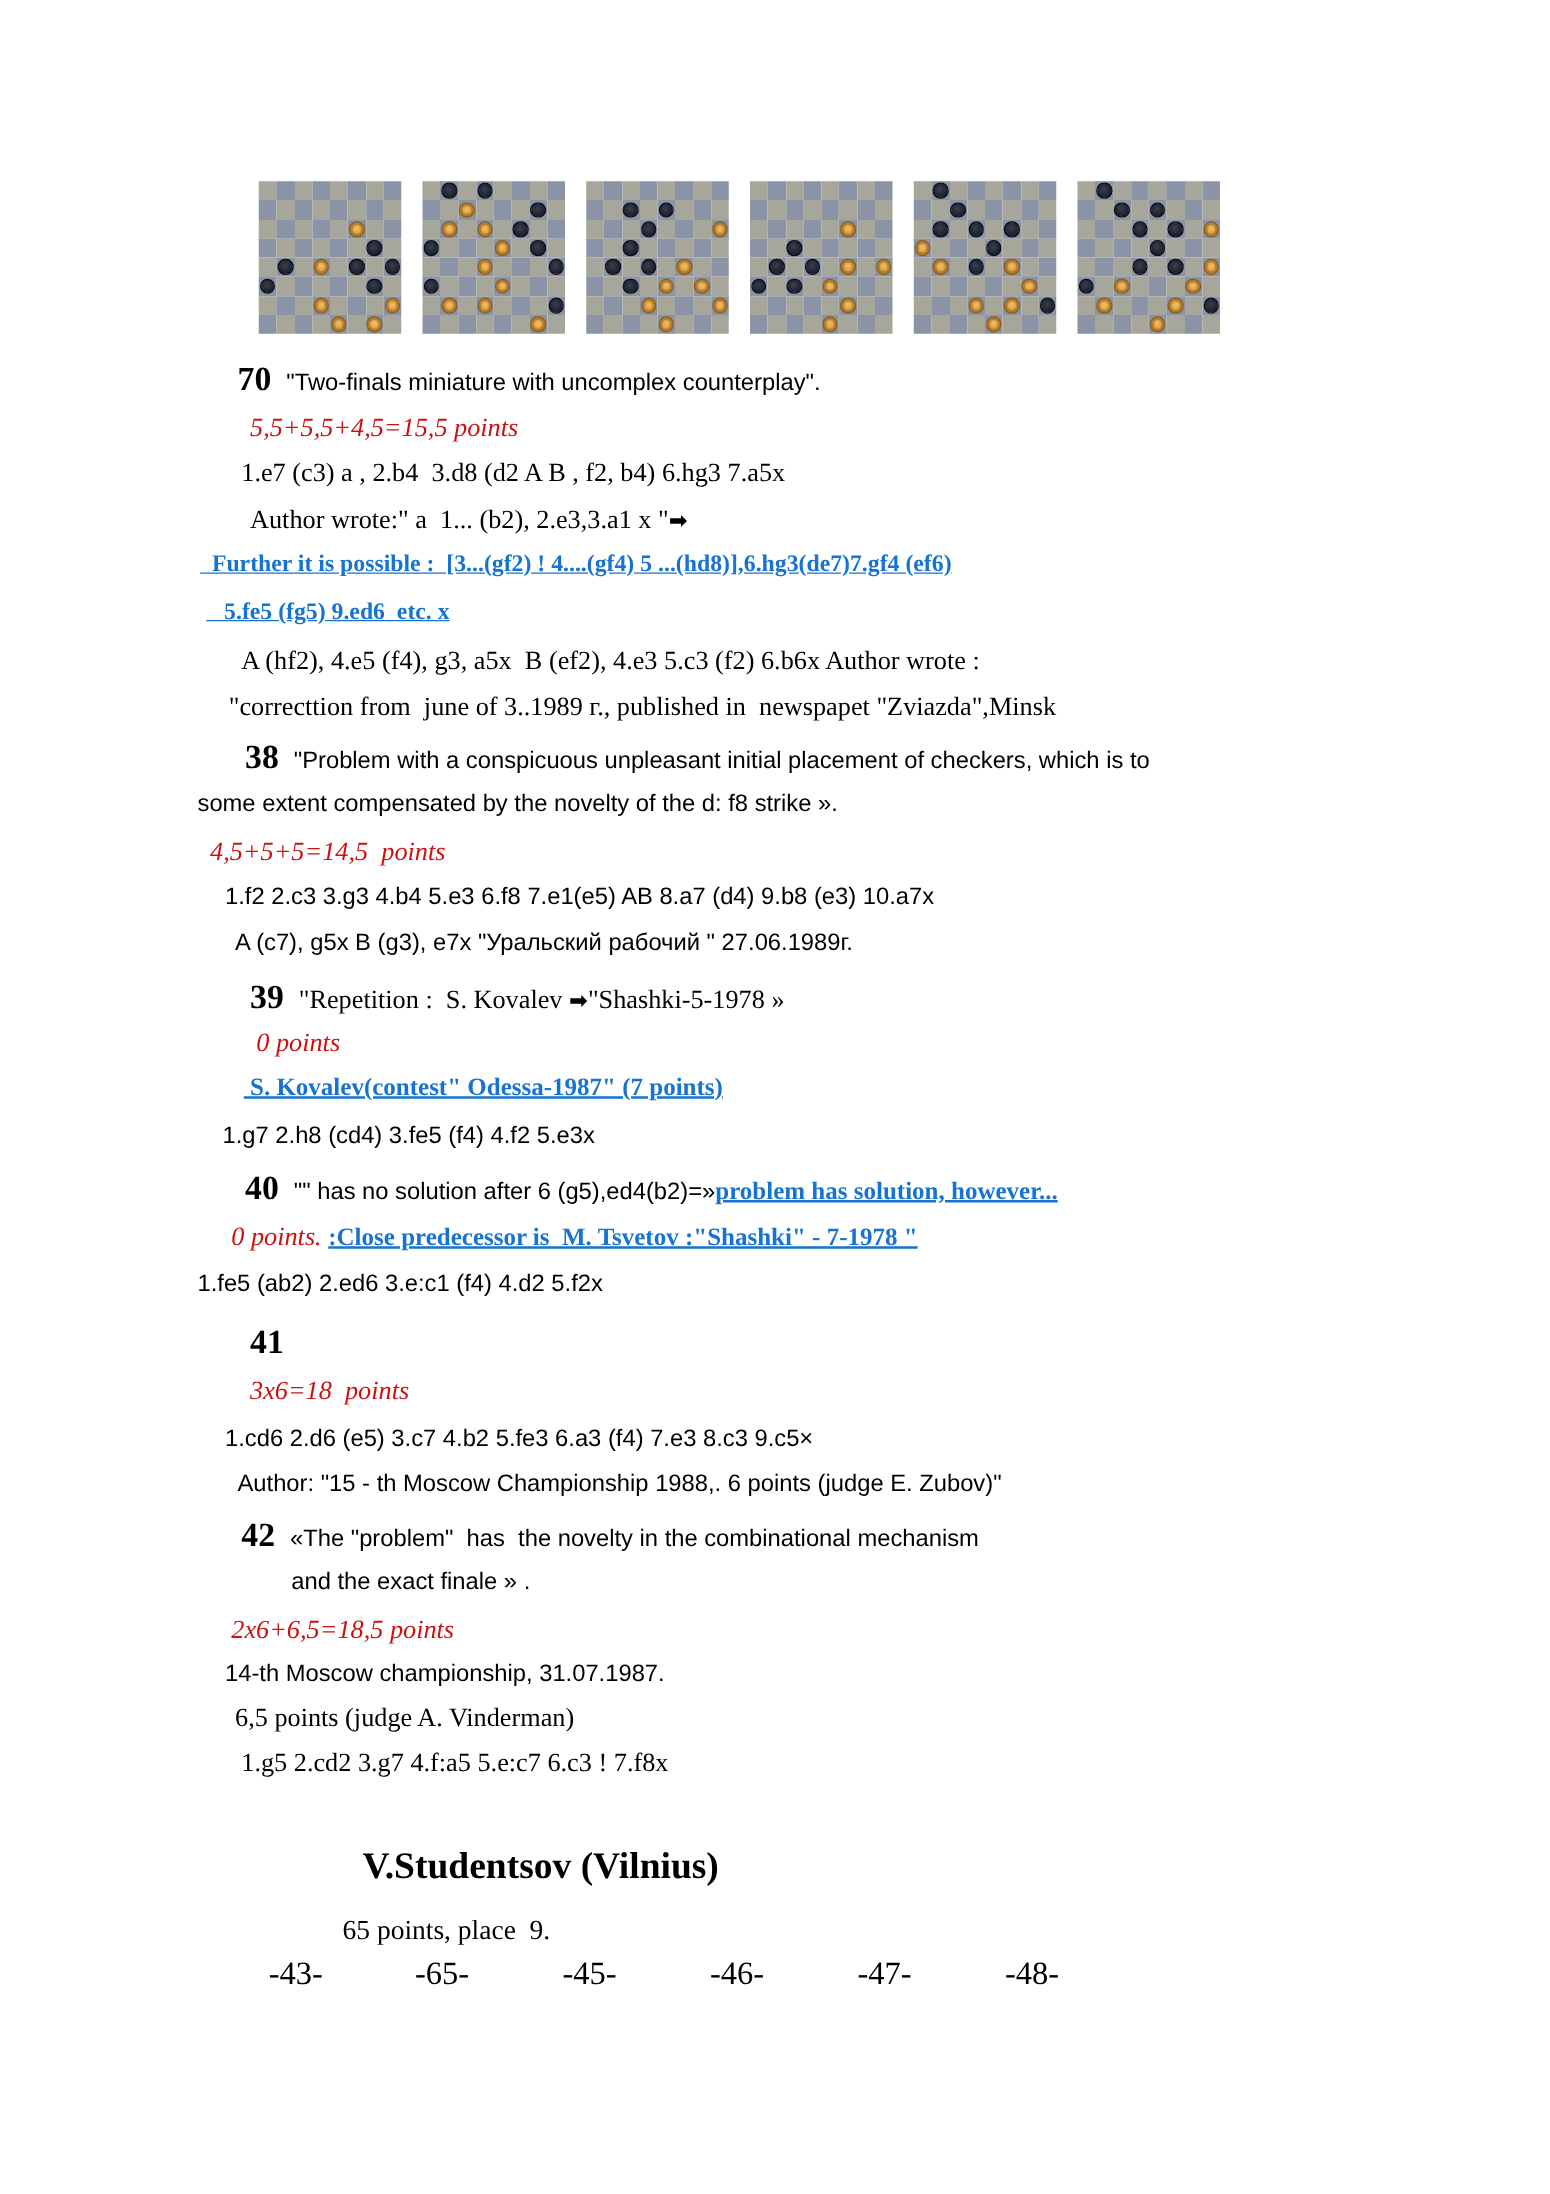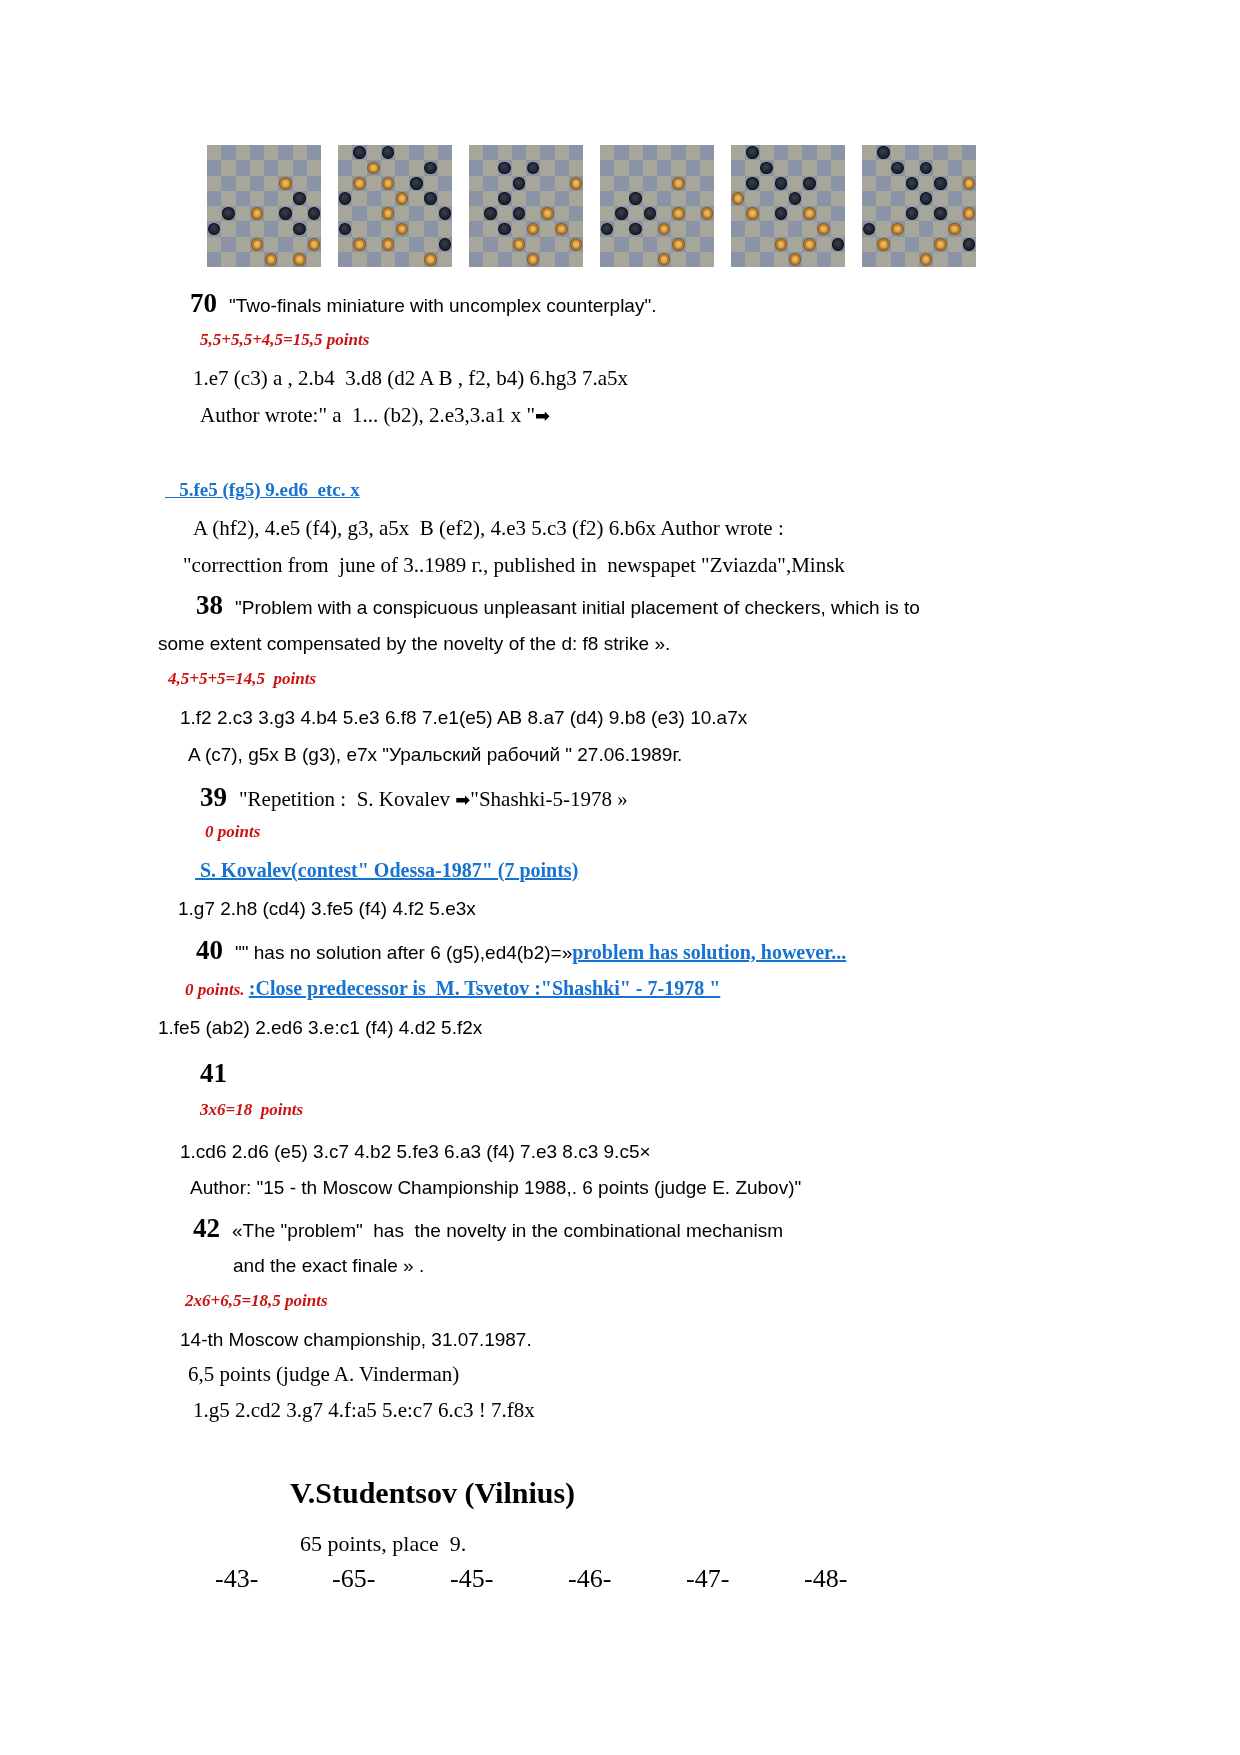--- a/index.html
+++ b/index.html
@@ -13,21 +13,21 @@
   .sq.dark{background:var(--sq-dark,#8b93a6);}
   .piece{position:absolute;width:11%;height:10.4%;border-radius:50%;box-sizing:border-box;}
   .pb{background:radial-gradient(circle at 45% 40%, #39404f 0%, #252a37 45%, #15181f 100%);border:1px solid #0c0e13;}
   .pw{background:radial-gradient(circle at 50% 45%, #f0c06a 0%, #d89b42 52%, #b67a23 100%);border:1px solid #8a5c18;
       box-shadow:inset 0 0 0 2px rgba(146,95,26,.5);}
   .line{position:absolute;white-space:pre;line-height:1.15;}
   .serif{font-family:"Liberation Serif", serif;font-size:21px;}
   .sans{font-family:"Liberation Sans", sans-serif;font-size:19px;}
   .num{font-family:"Liberation Serif", serif;font-weight:bold;font-size:27px;}
   .gap{display:inline-block;width:12px;}
-  .red{color:var(--red,#cc1111);font-family:"Liberation Serif", serif;font-weight:bold;font-style:italic;font-size:17px;}
+  .red{color:var(--red,#cc1111);font-family:"Liberation Serif", serif;font-weight:normal;font-style:italic;font-size:21px;}
   .blue{color:var(--blue,#1673d2);font-family:"Liberation Serif", serif;font-weight:bold;font-size:19px;
         text-decoration:underline;}
   .blue.b20{font-size:20px;}
   .arrow{font-family:"DejaVu Sans", sans-serif;font-size:18px;font-weight:bold;}
   .heading{font-family:"Liberation Serif", serif;font-weight:bold;font-size:30px;}
   .sub{font-family:"Liberation Serif", serif;font-size:22px;}
   .pagenum{position:absolute;font-family:"Liberation Serif", serif;font-size:26px;}
 </style>
 </head>
 <body>
@@ -517,20 +517,21 @@
         <div class="piece pw" style="left: 63.25%; top: 76.1%;"></div>
         <div class="piece pb" style="left: 88.25%; top: 76.1%;"></div>
         <div class="piece pw" style="left: 50.75%; top: 88.6%;"></div>
       </div>
   </div>
 
   <div class="line" style="top:288px;left:190px"><span class="num">70</span><span class="gap"></span><span class="sans">"Two-finals miniature with uncomplex counterplay".</span></div>
   <div class="line red" style="top:330px;left:200px">5,5+5,5+4,5=15,5 points</div>
   <div class="line serif" style="top:366px;left:193px">1.e7 (c3) a , 2.b4  3.d8 (d2 A B , f2, b4) 6.hg3 7.a5x</div>
   <div class="line" style="top:403px;left:200px"><span class="serif">Author wrote:" a  1... (b2), 2.e3,3.a1 x "</span><span class="arrow">➡</span></div>
+  <div class="line blue" style="top:441px;left:160px">  Further it is possible :  [3...(gf2) ! 4....(gf4) 5 ...(hd8)],6.hg3(de7)7.gf4 (ef6)</div>
   <div class="line blue" style="top:479px;left:165px">   5.fe5 (fg5) 9.ed6  etc. x</div>
   <div class="line serif" style="top:516px;left:193px">A (hf2), 4.e5 (f4), g3, a5x  B (ef2), 4.e3 5.c3 (f2) 6.b6x Author wrote :</div>
   <div class="line serif" style="top:553px;left:183px">"correcttion from  june of 3..1989 г., published in  newspapet "Zviazda",Minsk</div>
 
   <div class="line" style="top:590px;left:196px"><span class="num">38</span><span class="gap"></span><span class="sans">"Problem with a conspicuous unpleasant initial placement of checkers, which is to</span></div>
   <div class="line sans" style="top:633px;left:158px">some extent compensated by the novelty of the d: f8 strike ».</div>
   <div class="line red" style="top:669px;left:168px">4,5+5+5=14,5  points</div>
   <div class="line sans" style="top:707px;left:180px">1.f2 2.c3 3.g3 4.b4 5.e3 6.f8 7.e1(e5) AB 8.a7 (d4) 9.b8 (e3) 10.a7x</div>
   <div class="line sans" style="top:744px;left:188px">A (c7), g5x B (g3), e7x "Уральский рабочий " 27.06.1989г.</div>
 
@@ -549,21 +550,21 @@
   <div class="line sans" style="top:1177px;left:190px">Author: "15 - th Moscow Championship 1988,. 6 points (judge E. Zubov)"</div>
 
   <div class="line" style="top:1213px;left:193px"><span class="num">42</span><span class="gap"></span><span class="sans">«The "problem"  has  the novelty in the combinational mechanism</span></div>
   <div class="line sans" style="top:1255px;left:233px">and the exact finale » .</div>
   <div class="line red" style="top:1291px;left:185px">2x6+6,5=18,5 points</div>
   <div class="line sans" style="top:1329px;left:180px">14-th Moscow championship, 31.07.1987.</div>
   <div class="line serif" style="top:1362px;left:188px">6,5 points (judge A. Vinderman)</div>
   <div class="line serif" style="top:1398px;left:193px">1.g5 2.cd2 3.g7 4.f:a5 5.e:c7 6.c3 ! 7.f8x</div>
 
   <div class="line heading" style="top:1476px;left:290px">V.Studentsov (Vilnius)</div>
-  <div class="line sub" style="top:1531px;left:300px">65 points, place  9.</div>
+  <div class="line sub" style="top:1531px;left:274px">65 points, place  9.</div>
   <span class="pagenum" style="top:1564px;left:215px">-43-</span>
   <span class="pagenum" style="top:1564px;left:332px">-65-</span>
   <span class="pagenum" style="top:1564px;left:450px">-45-</span>
   <span class="pagenum" style="top:1564px;left:568px">-46-</span>
   <span class="pagenum" style="top:1564px;left:686px">-47-</span>
   <span class="pagenum" style="top:1564px;left:804px">-48-</span>
 
 </div>
 
 </body></html>

